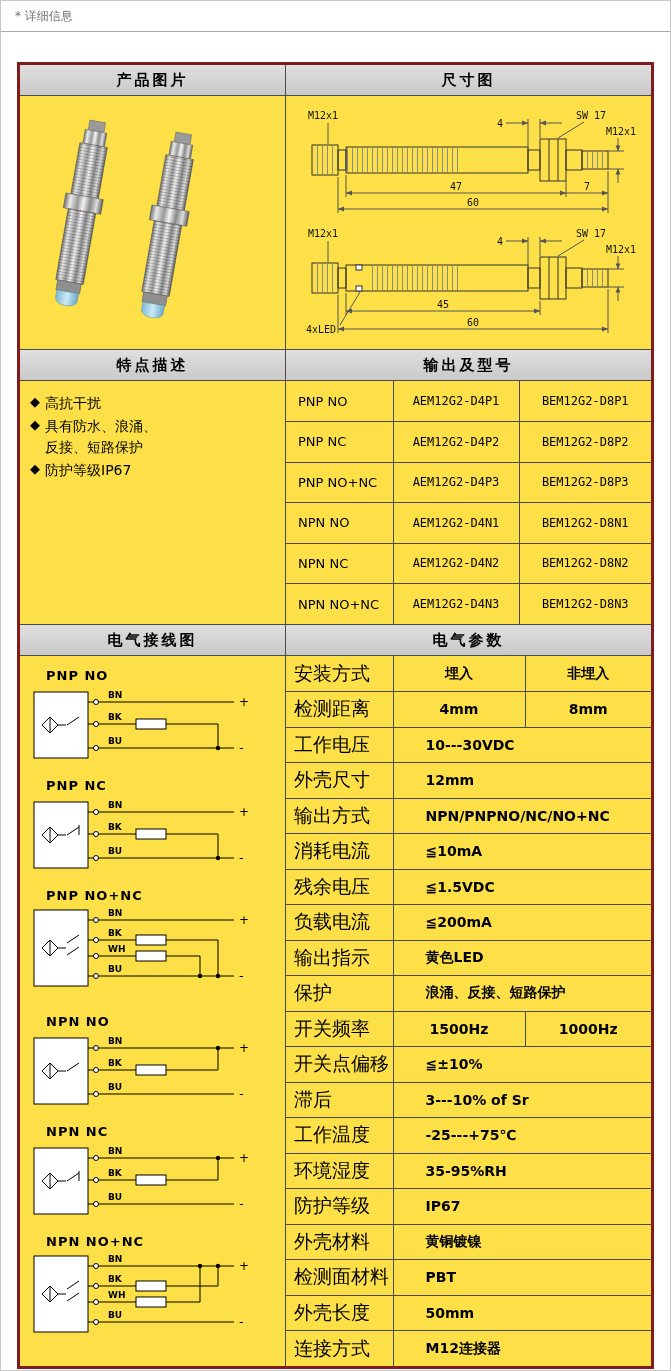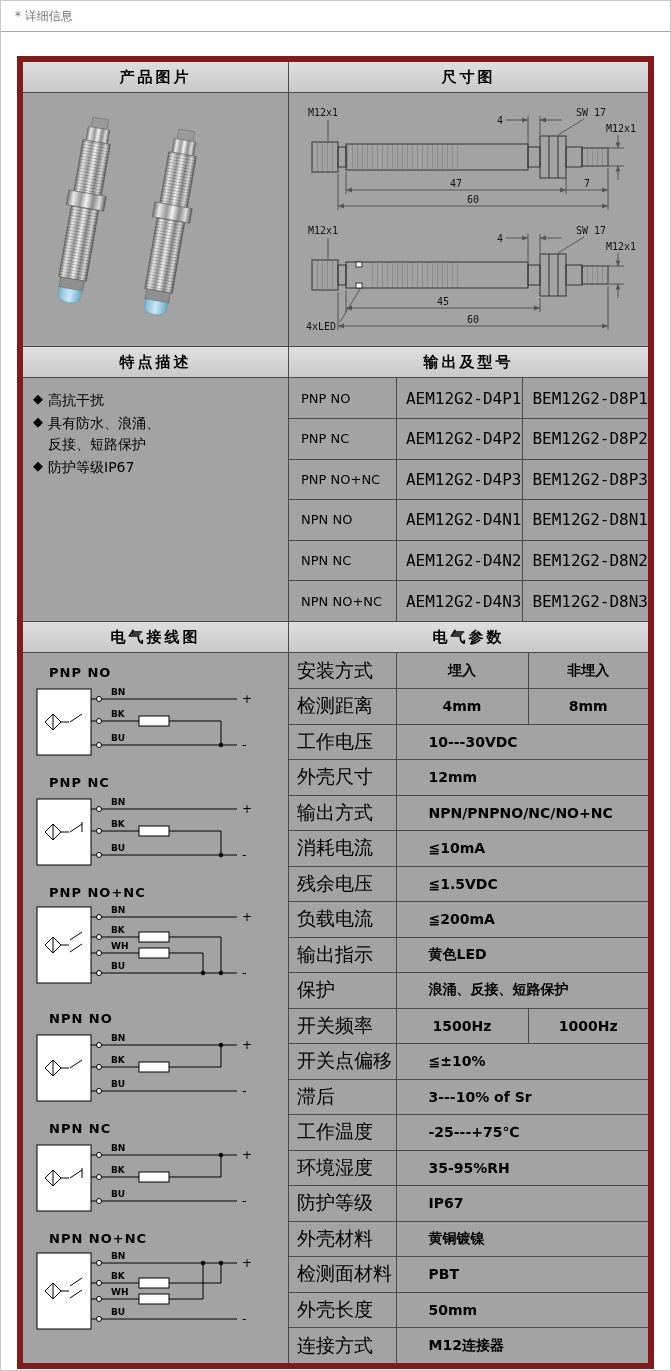--- a/index.html
+++ b/index.html
@@ -1,41 +1,41 @@
 <!DOCTYPE html>
 <html><head>
 <meta charset="utf-8">
 <style>
   *{margin:0;padding:0;box-sizing:border-box}
   html,body{width:671px;height:1371px}
   body{background:#fff;font-family:"DejaVu Sans","Liberation Sans",sans-serif;color:#000;border:1px solid #c8c8c8;overflow:hidden}
   .topbar{height:31px;display:flex;align-items:center;padding-left:14px;border-bottom:1px solid #a9a9a9}
   .note{font-size:12px;color:#737373}
-  .spec{margin:24px 16px 0;border:6px solid #7f1d1d}
+  .spec{margin:30px 16px 0;border:3px solid #7f1d1d}
   .trow{display:flex}
   .trow + .trow{border-top:1px solid #4a4a4a}
-  .c{position:relative;background:#a3a3a3}
+  .c{position:relative;background:#fde047}
   .cl{flex:0 0 266px;border-right:1px solid #4a4a4a}
   .cr{flex:1 1 auto;min-width:0}
   .hdr{height:30px;line-height:30px;text-align:center;font-size:15px;font-weight:bold;letter-spacing:3px;background:linear-gradient(#dfdfdf,#c9c9c9)}
   .h-img{height:253px}
   .h-feat{height:243px}
   .h-wire{height:710px}
   .photo-cell{display:flex;align-items:center;justify-content:center}
   .dims-cell{display:flex;flex-direction:column;align-items:center;justify-content:center;gap:4px}
   .features-cell{padding:12px 8px 0 10px}
   .feature{display:flex;margin-bottom:3px}
   .bullet{font-size:13px;margin-right:5px;line-height:1.45}
   .ftext{font-size:14px;line-height:1.45;white-space:pre-line}
   table.grid{width:100%;height:100%;border-collapse:collapse;border:hidden;table-layout:fixed}
   table.grid td{border:1px solid #4a4a4a;vertical-align:middle;overflow:hidden}
   .t-models td{height:40px}
   .t-params td{height:34px}
   .m-out{font-size:13px;padding-left:12px}
-  .m-code{font-family:"DejaVu Sans Mono","Liberation Mono",monospace;font-size:16px;text-align:right}
+  .m-code{font-family:"DejaVu Sans Mono","Liberation Mono",monospace;font-size:12px;text-align:center}
   .p-label{font-size:19px;padding-left:8px}
   .p-single{font-size:14px;font-weight:bold;padding-left:32px}
   .p-dual{font-size:14px;font-weight:bold;text-align:center}
   .wire-cell{padding:12px 0 0 10px}
   .wblock{margin-bottom:6px}
   .wtitle{font-size:13px;font-weight:bold;margin:0 0 1px 16px;letter-spacing:1px}
   .dim-svg text{font-family:"DejaVu Sans Mono","Liberation Mono",monospace;font-size:10px;fill:#111}
 </style>
 </head>
 <body>

